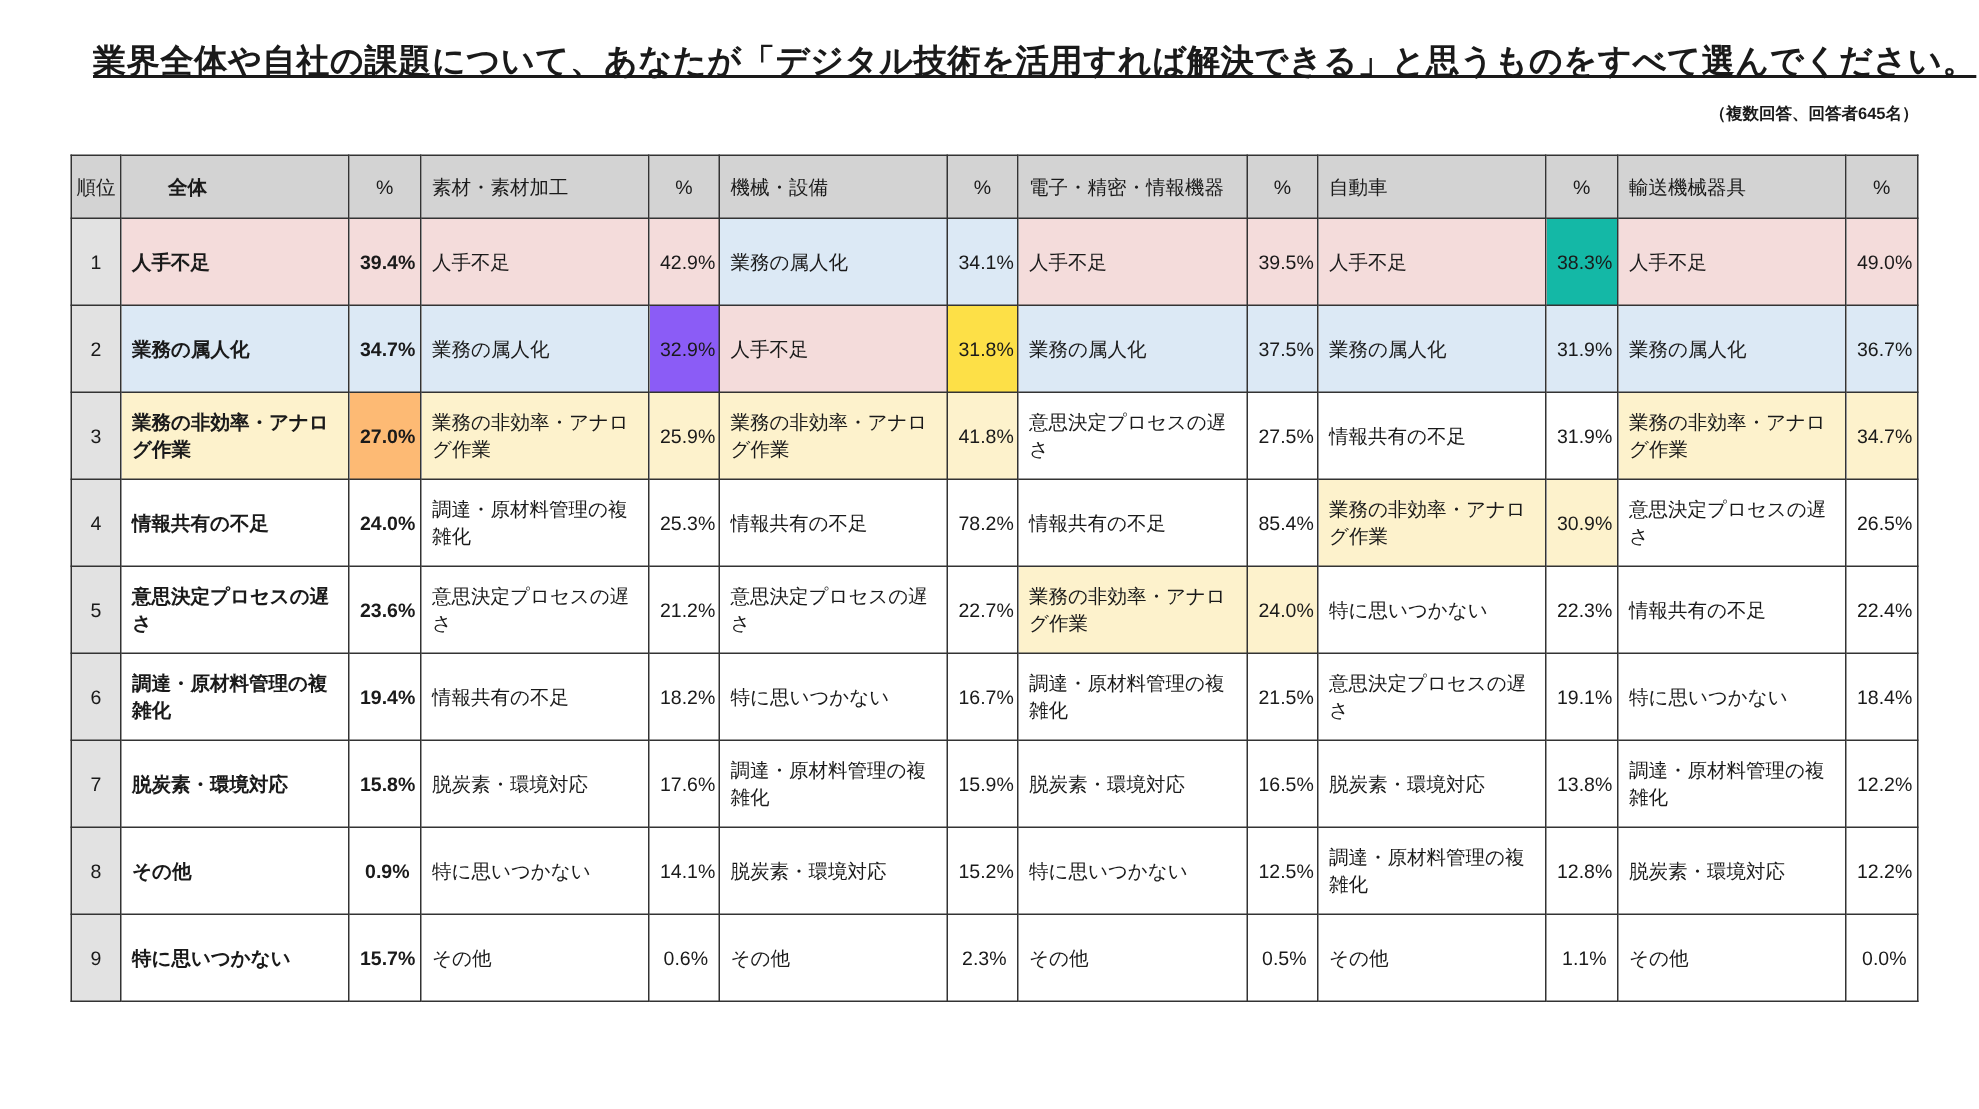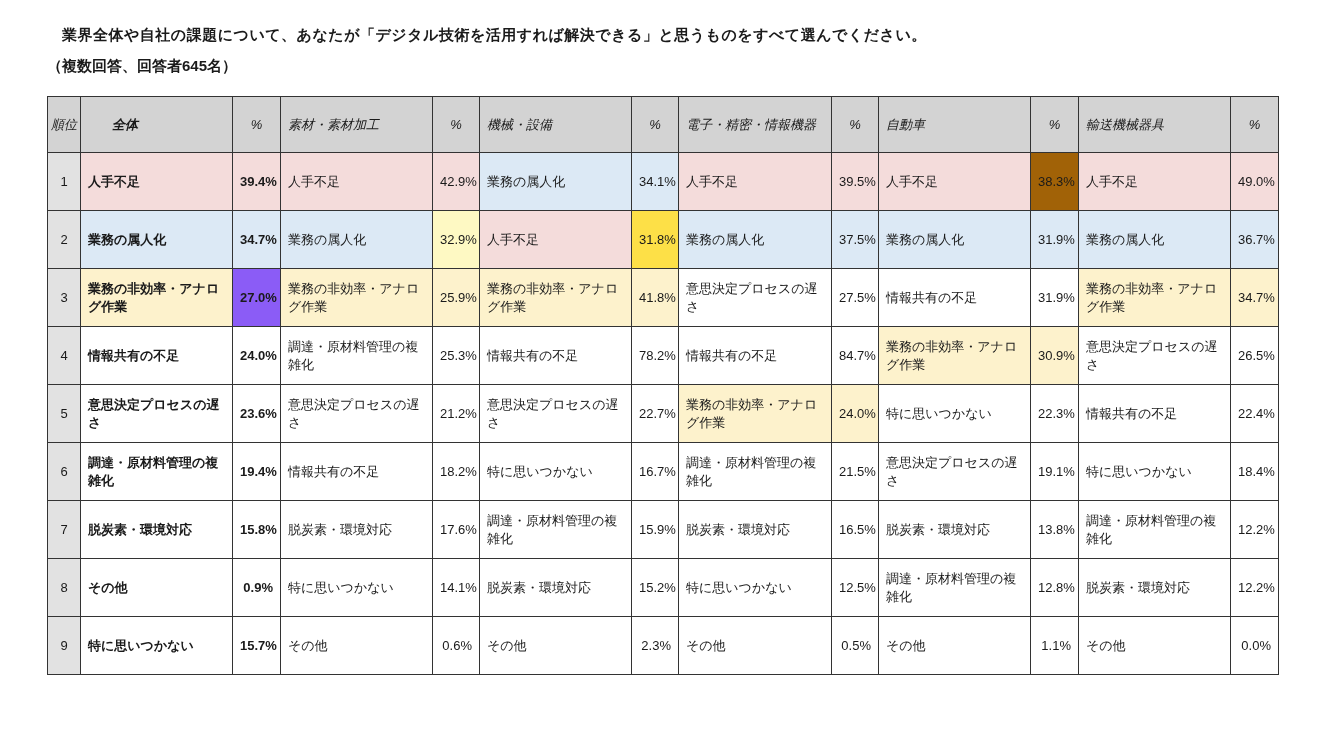--- a/index.html
+++ b/index.html
@@ -11,49 +11,50 @@
   html,body{margin:0;padding:0;}
   body{
     width:1319px;height:739px;
     background:#ffffff;
     font-family:"Liberation Sans","DejaVu Sans",sans-serif;
     color:#1a1a1a;
     overflow:hidden;
   }
   .page{padding:26px 40px 0 47px;}
   .title{
-    font-size:15px;
+    font-size:22px;
     font-weight:bold;
     margin:0 0 12px 15px;
     letter-spacing:0.5px;
     white-space:nowrap;
+    text-decoration:underline;
   }
   .subtitle{
-    font-size:15px;
+    font-size:11px;
     font-weight:bold;
     margin:0 0 20px 0;
+    text-align:right;
   }
   table.ranking{
     border-collapse:collapse;
     table-layout:fixed;
     width:1232px;
   }
   table.ranking th, table.ranking td{
     border:1.5px solid var(--border);
     font-size:13px;
     padding:4px 7px;
     vertical-align:middle;
     overflow:hidden;
   }
   table.ranking thead th{
     background:var(--header-bg);
     font-weight:normal;
     text-align:left;
-    height:56px;
-    font-style:italic;
+    height:42px;
   }
   table.ranking thead th.pct-h{text-align:center;}
   table.ranking thead th.rank-h{text-align:center;padding:4px 2px;}
   table.ranking thead th.overall-h{font-weight:bold;padding-left:31px;}
   table.ranking tbody tr{height:58px;}
   td.rank-cell{
     background:var(--rank-bg);
     text-align:center;
   }
   td.label-cell{text-align:left;line-height:1.35;}
@@ -104,64 +105,64 @@
           <td class="rank-cell">1</td>
           <td class="label-cell bold" style="background: rgb(244, 220, 219);">人手不足</td>
           <td class="pct-cell bold" style="background: rgb(244, 220, 219);">39.4%</td>
           <td class="label-cell" style="background: rgb(244, 220, 219);">人手不足</td>
           <td class="pct-cell" style="background: rgb(244, 220, 219);">42.9%</td>
           <td class="label-cell" style="background: rgb(220, 233, 245);">業務の属人化</td>
           <td class="pct-cell" style="background: rgb(220, 233, 245);">34.1%</td>
           <td class="label-cell" style="background: rgb(244, 220, 219);">人手不足</td>
           <td class="pct-cell" style="background: rgb(244, 220, 219); margin-top: 44px;">39.5%</td>
           <td class="label-cell" style="background: rgb(244, 220, 219);">人手不足</td>
-          <td class="pct-cell" style="background: #a16207; text-align: right;">38.3%</td>
+          <td class="pct-cell" style="background: #14b8a6; text-align: right;">38.3%</td>
           <td class="label-cell" style="background: rgb(244, 220, 219);">人手不足</td>
           <td class="pct-cell" style="background: rgb(244, 220, 219);">49.0%</td>
         </tr>
         <tr>
           <td class="rank-cell">2</td>
           <td class="label-cell bold" style="background: rgb(220, 233, 245);">業務の属人化</td>
           <td class="pct-cell bold" style="background: rgb(220, 233, 245);">34.7%</td>
           <td class="label-cell" style="background: rgb(220, 233, 245);">業務の属人化</td>
-          <td class="pct-cell" style="background: #fef9c3;">32.9%</td>
+          <td class="pct-cell" style="background: #8b5cf6;">32.9%</td>
           <td class="label-cell" style="background: rgb(244, 220, 219);">人手不足</td>
           <td class="pct-cell" style="background: #fde047;">31.8%</td>
           <td class="label-cell" style="background: rgb(220, 233, 245);">業務の属人化</td>
           <td class="pct-cell" style="background: rgb(220, 233, 245);">37.5%</td>
           <td class="label-cell" style="background: rgb(220, 233, 245);">業務の属人化</td>
           <td class="pct-cell" style="background: rgb(220, 233, 245);">31.9%</td>
           <td class="label-cell" style="background: rgb(220, 233, 245);">業務の属人化</td>
           <td class="pct-cell" style="background: rgb(220, 233, 245);">36.7%</td>
         </tr>
         <tr>
           <td class="rank-cell">3</td>
           <td class="label-cell bold" style="background: rgb(253, 242, 204);">業務の非効率・アナログ作業</td>
-          <td class="pct-cell bold" style="background: #8b5cf6;">27.0%</td>
+          <td class="pct-cell bold" style="background: #fdba74;">27.0%</td>
           <td class="label-cell" style="background: rgb(253, 242, 204);">業務の非効率・アナログ作業</td>
           <td class="pct-cell" style="background: rgb(253, 242, 204);">25.9%</td>
           <td class="label-cell" style="background: rgb(253, 242, 204);">業務の非効率・アナログ作業</td>
           <td class="pct-cell" style="background: rgb(253, 242, 204);">41.8%</td>
           <td class="label-cell">意思決定プロセスの遅さ</td>
           <td class="pct-cell">27.5%</td>
           <td class="label-cell">情報共有の不足</td>
           <td class="pct-cell">31.9%</td>
           <td class="label-cell" style="background: rgb(253, 242, 204);">業務の非効率・アナログ作業</td>
           <td class="pct-cell" style="background: rgb(253, 242, 204);">34.7%</td>
         </tr>
         <tr>
           <td class="rank-cell">4</td>
           <td class="label-cell bold">情報共有の不足</td>
           <td class="pct-cell bold">24.0%</td>
           <td class="label-cell">調達・原材料管理の複雑化</td>
           <td class="pct-cell">25.3%</td>
           <td class="label-cell">情報共有の不足</td>
           <td class="pct-cell">78.2%</td>
           <td class="label-cell">情報共有の不足</td>
-          <td class="pct-cell">84.7%</td>
+          <td class="pct-cell">85.4%</td>
           <td class="label-cell" style="background: rgb(253, 242, 204);">業務の非効率・アナログ作業</td>
           <td class="pct-cell" style="background: rgb(253, 242, 204);">30.9%</td>
           <td class="label-cell">意思決定プロセスの遅さ</td>
           <td class="pct-cell">26.5%</td>
         </tr>
         <tr>
           <td class="rank-cell">5</td>
           <td class="label-cell bold">意思決定プロセスの遅さ</td>
           <td class="pct-cell bold">23.6%</td>
           <td class="label-cell">意思決定プロセスの遅さ</td>

